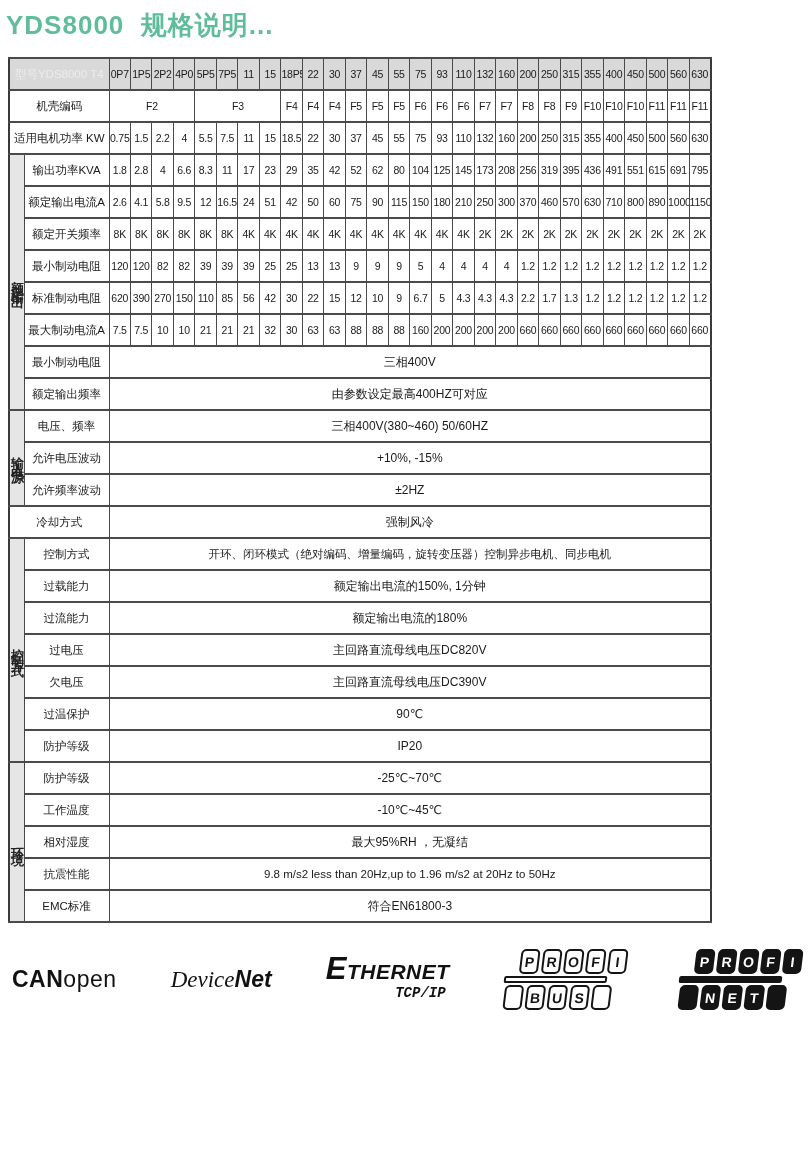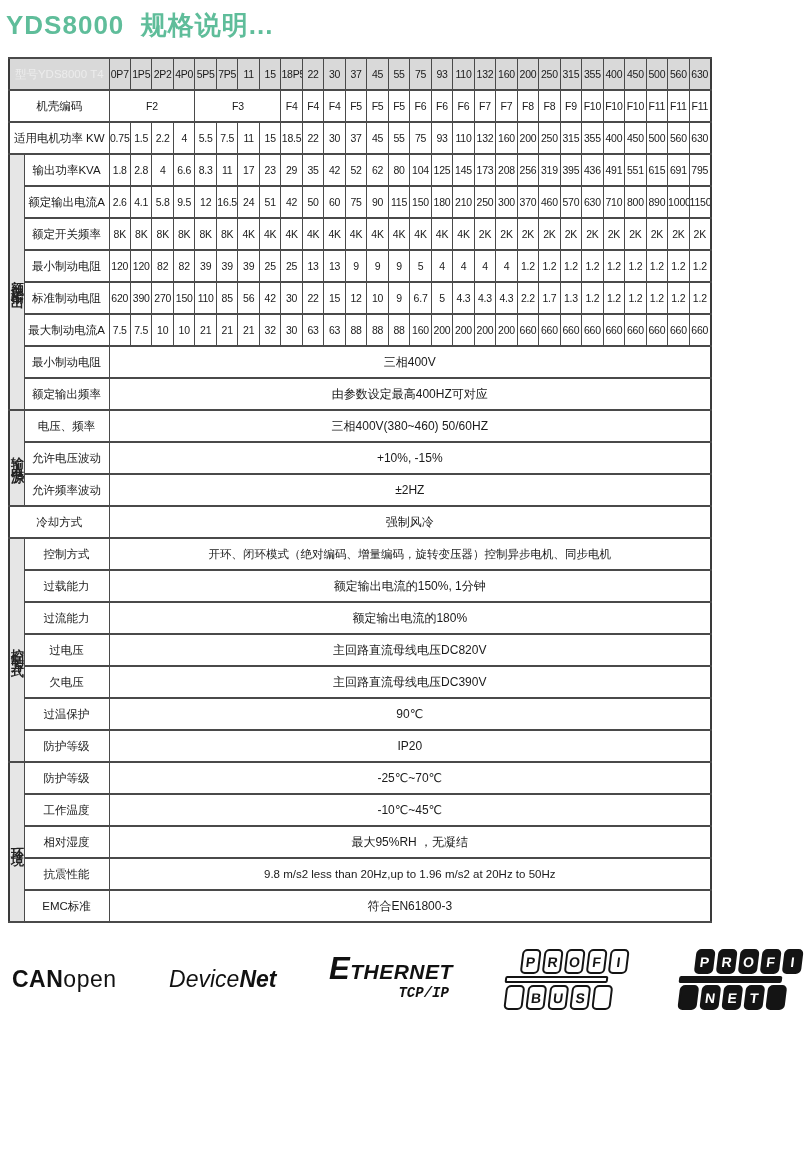--- a/index.html
+++ b/index.html
@@ -47,21 +47,21 @@
 
   .logos {
     margin:26px 10px 0 12px;
     display:flex; align-items:center; justify-content:space-between;gap:36px;
   }
   .logo { color:#111; }
   .canopen { font-size:23px; letter-spacing:0.5px; }
   .canopen .can { font-weight:800; }
   .canopen .open { font-weight:400; }
   .devicenet { font-size:23px; font-style:italic; }
-  .devicenet .dev { font-weight:500; }
+  .devicenet .dev { font-weight:500;font-family:Liberation Serif, serif; }
   .devicenet .net { font-weight:800; }
   .ethernet { font-style:italic; text-align:right; }
   .ethname { font-weight:800; font-size:21px; letter-spacing:0.5px; white-space:nowrap; }
   .ethname .bigE { font-size:31px; line-height:20px; }
   .ethsub { font-weight:800; font-size:14px; margin-top:1px; padding-right:4px;font-family:Liberation Mono, monospace; }
   .keylogo { display:inline-flex; flex-direction:column; transform:skewX(-7deg); }
   .keyrow { display:flex; gap:3px; }
   .keyrow.toprow { margin-left:14px; }
   .keyrow.botrow { margin-left:2px; }
   .key {

